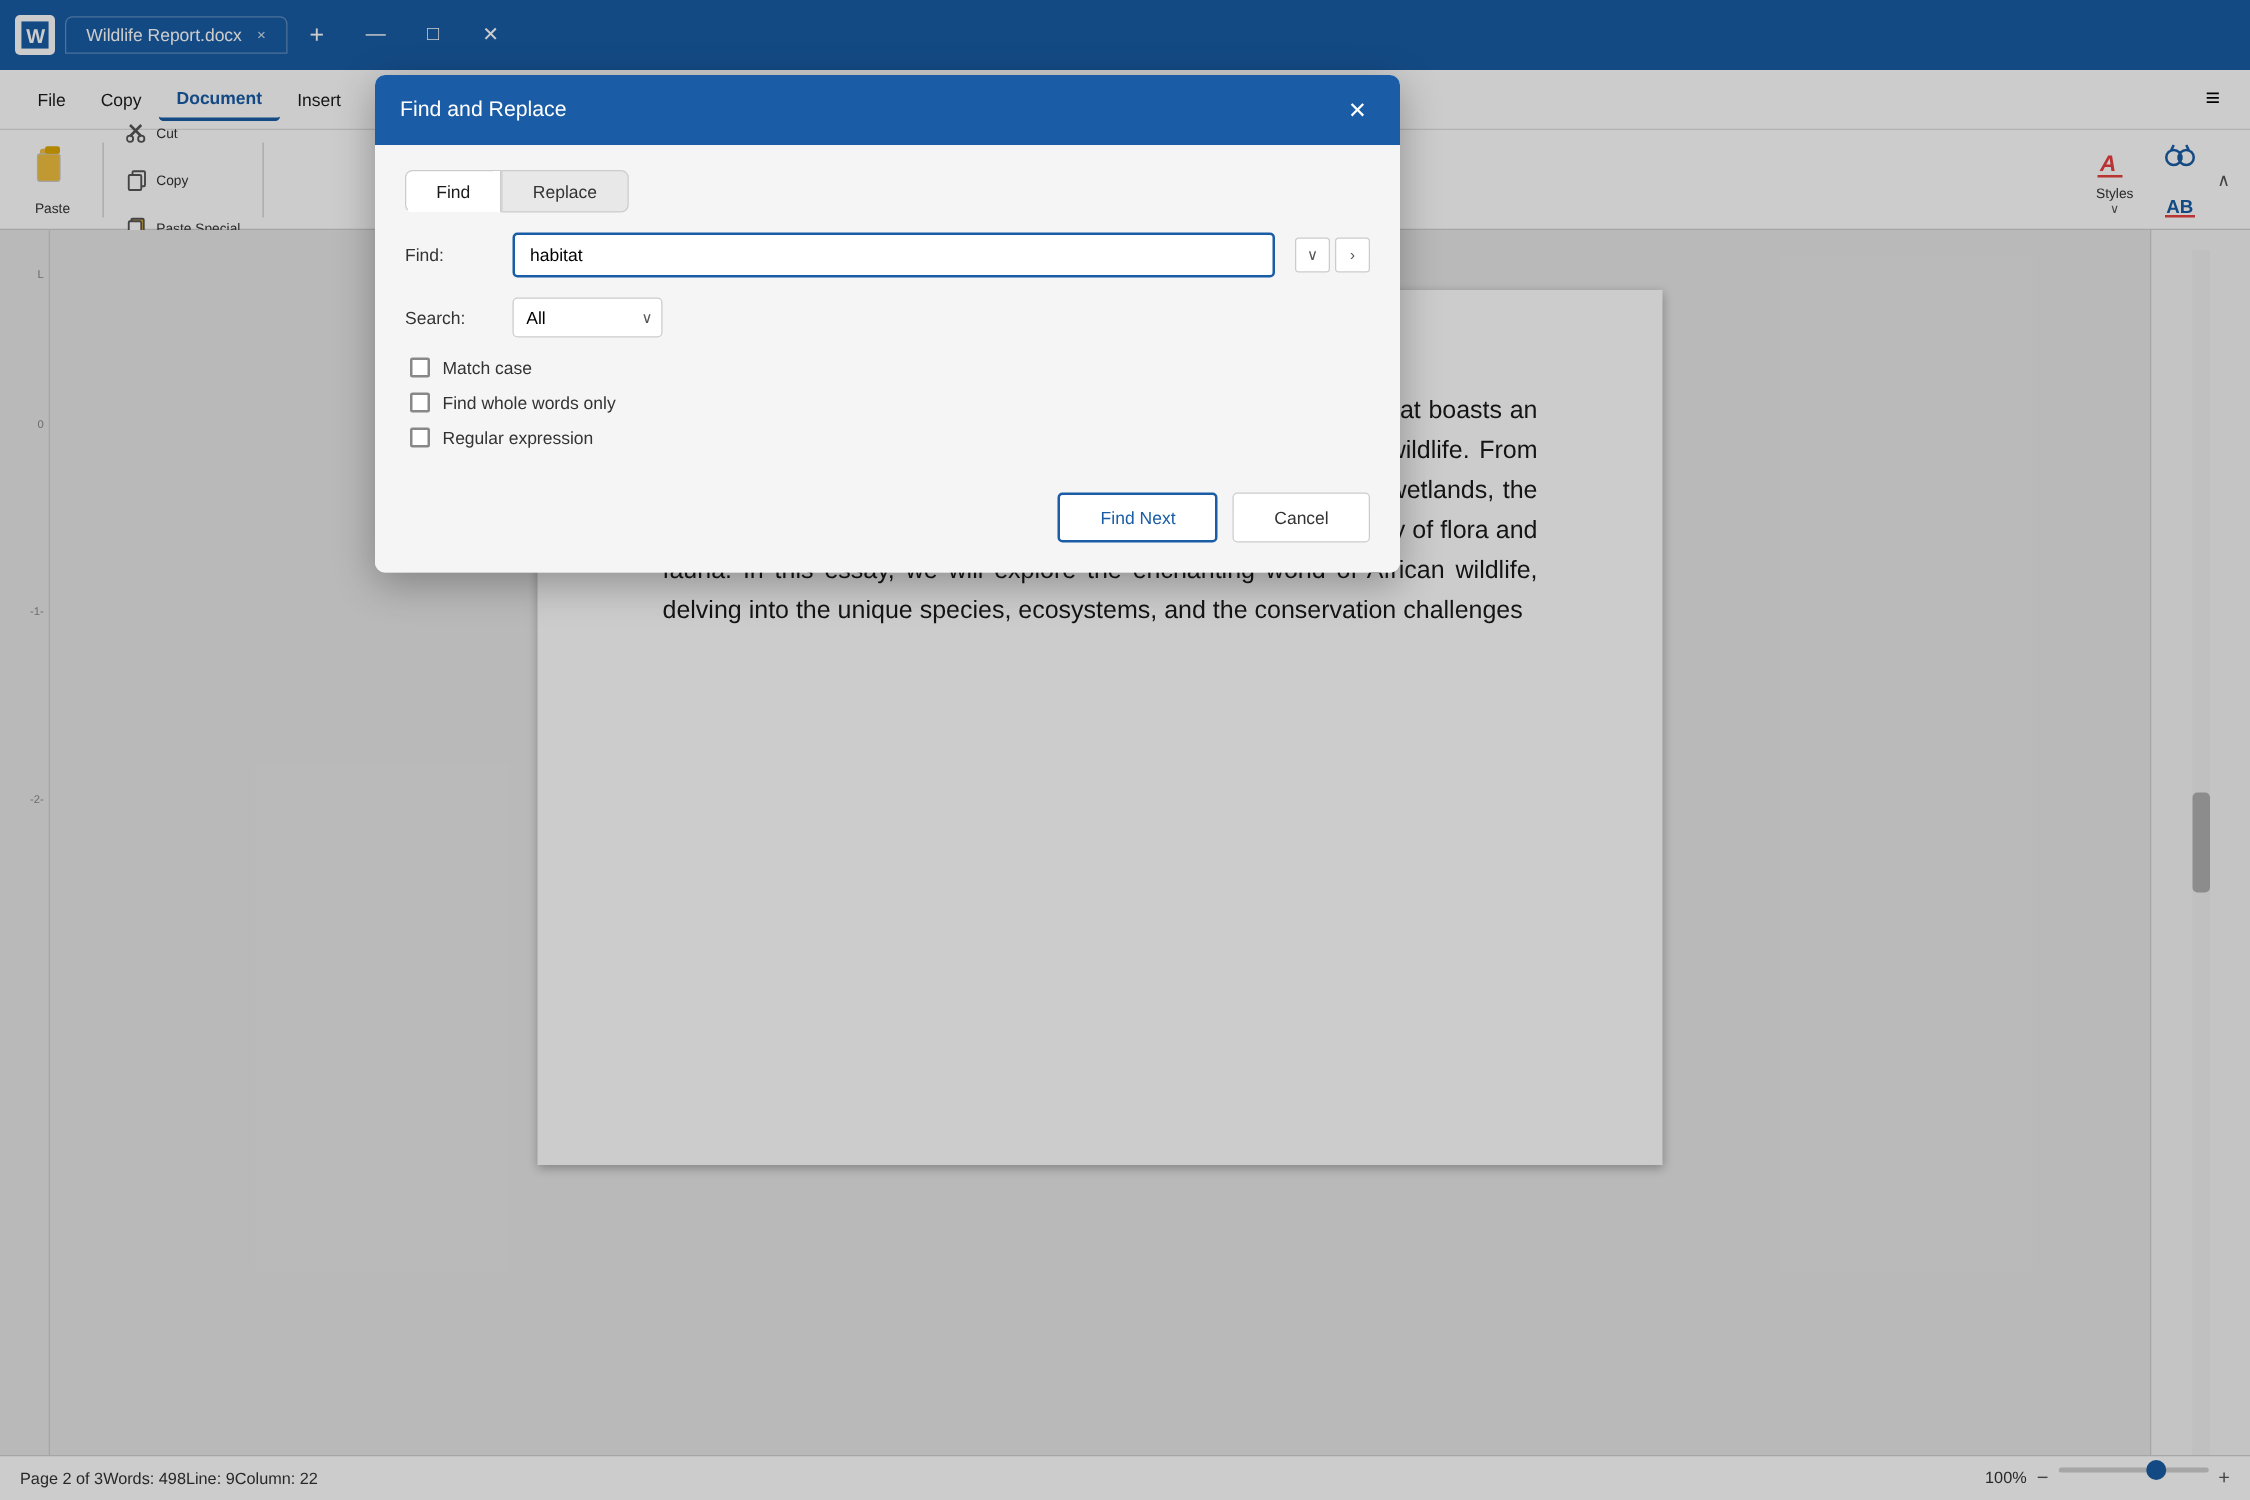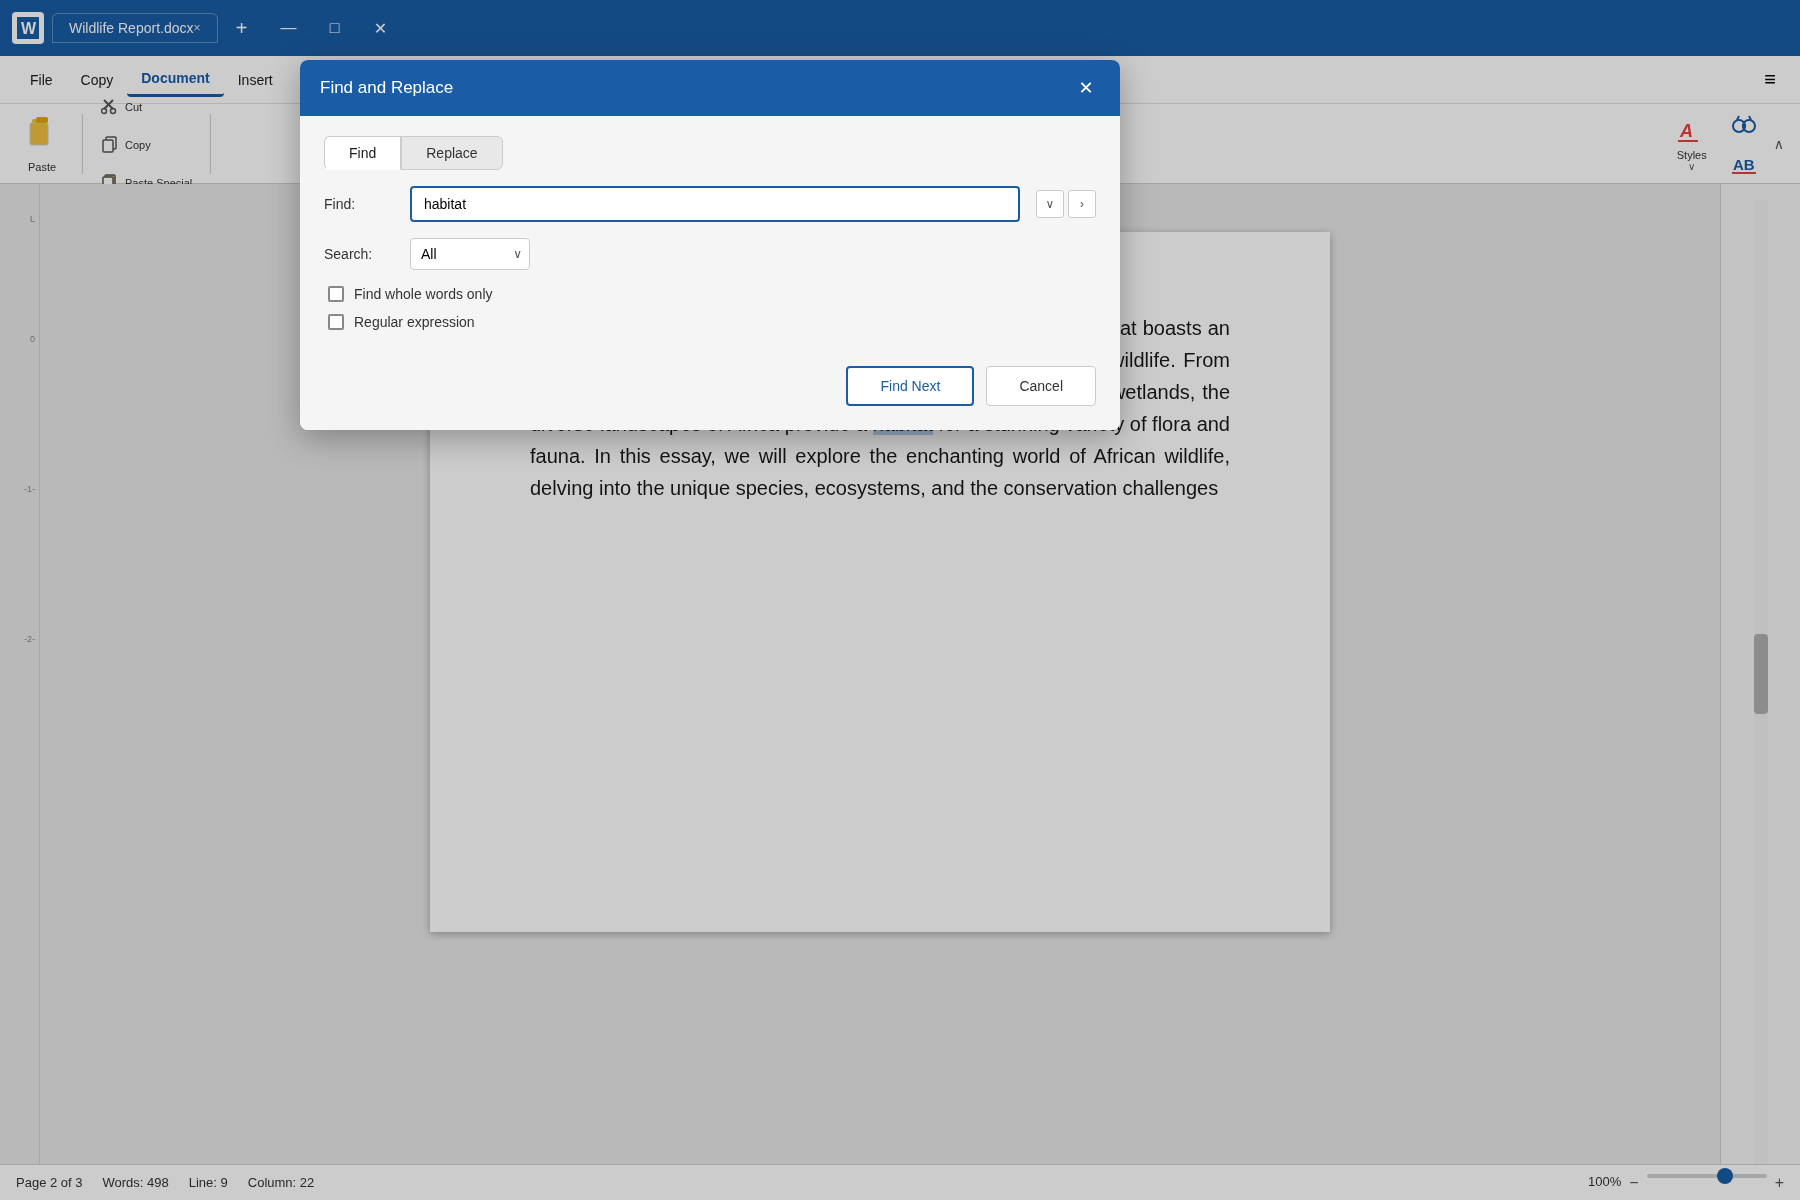--- a/index.html
+++ b/index.html
@@ -49,21 +49,21 @@
     }
     .tab {
       background: #1a5da6;
       border: 1px solid rgba(255,255,255,0.3);
       border-radius: 6px 6px 0 0;
       padding: 6px 16px;
       color: white;
       font-size: 14px;
       display: flex;
       align-items: center;
-      gap: 0;
+      gap: 12px;
       cursor: pointer;
     }
     .tab-close {
       font-size: 12px;
       opacity: 0.8;
       cursor: pointer;
     }
     .new-tab-btn {
       width: 32px;
       height: 32px;
@@ -235,21 +235,20 @@
     
     .status-bar {
       height: 36px;
       background: white;
       border-top: 1px solid #d0d0d0;
       display: flex;
       align-items: center;
       padding: 0 16px;
       font-size: 13px;
       color: #333;
-      gap: 20px;
     }
     .status-bar-right {
       margin-left: auto;
       display: flex;
       gap: 8px;
     }
     .zoom-slider {
       width: 120px;
       height: 4px;
       background: #d0d0d0;
@@ -644,20 +643,24 @@
               <option>Up</option>
               <option>Down</option>
             </select>
             <span class="select-arrow">∨</span>
           </div>
         </div>
 
         <div style="display:flex;flex-direction:column;gap:12px;padding-left:4px;">
           <div class="checkbox-row">
             <div class="checkbox"></div>
+            <span class="checkbox-label">Match case</span>
+          </div>
+          <div class="checkbox-row">
+            <div class="checkbox"></div>
             <span class="checkbox-label">Find whole words only</span>
           </div>
           <div class="checkbox-row">
             <div class="checkbox"></div>
             <span class="checkbox-label">Regular expression</span>
           </div>
         </div>
 
         <div class="dialog-buttons">
           <button class="btn-primary">Find Next</button>

